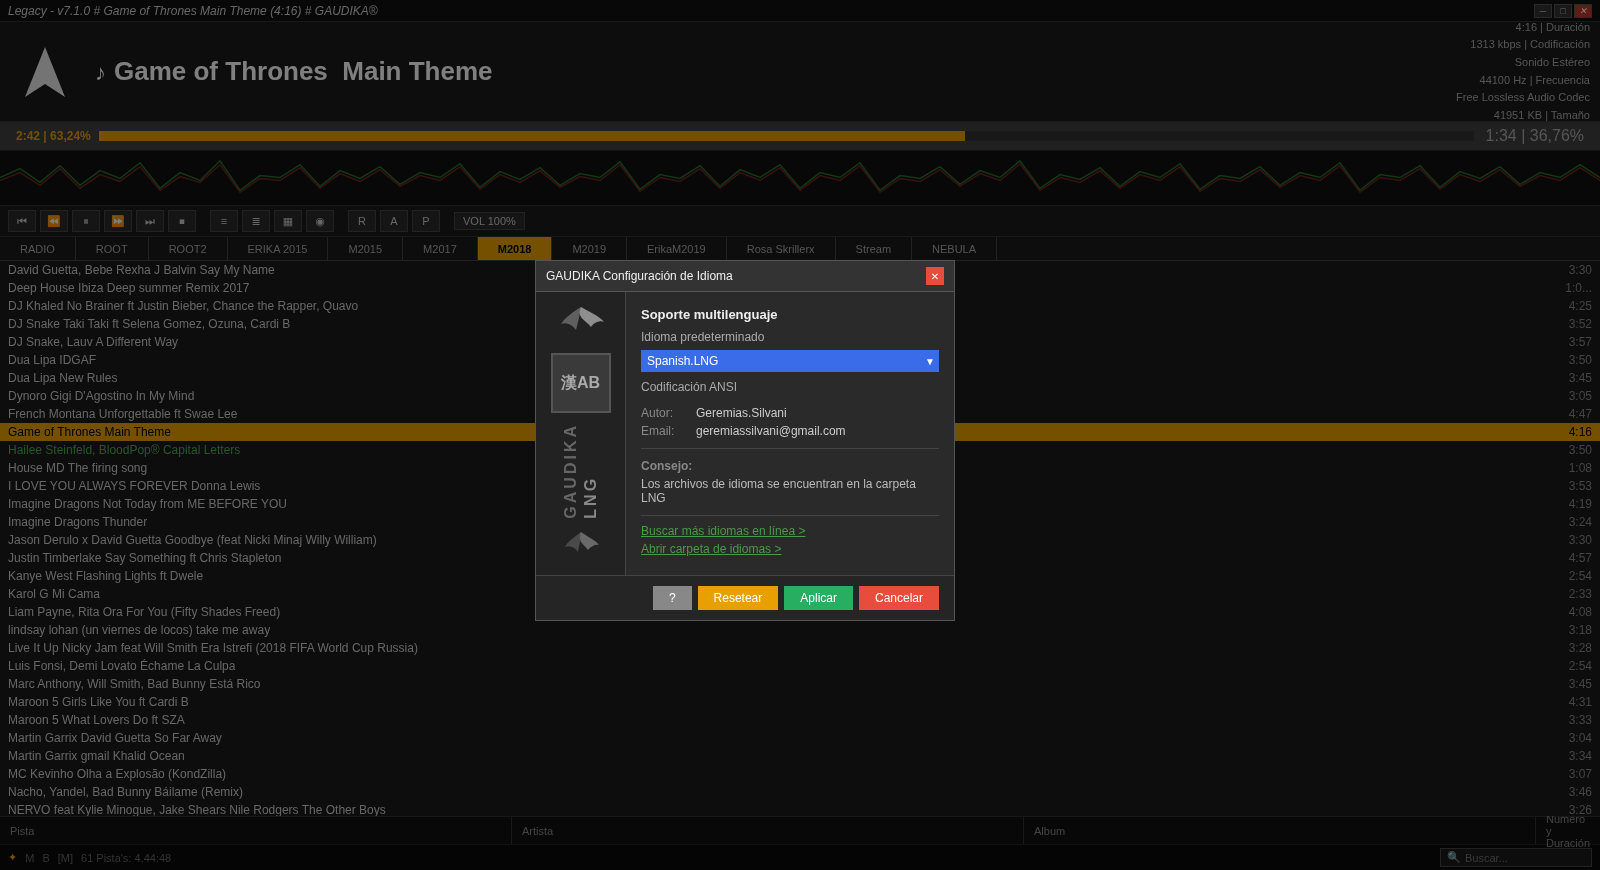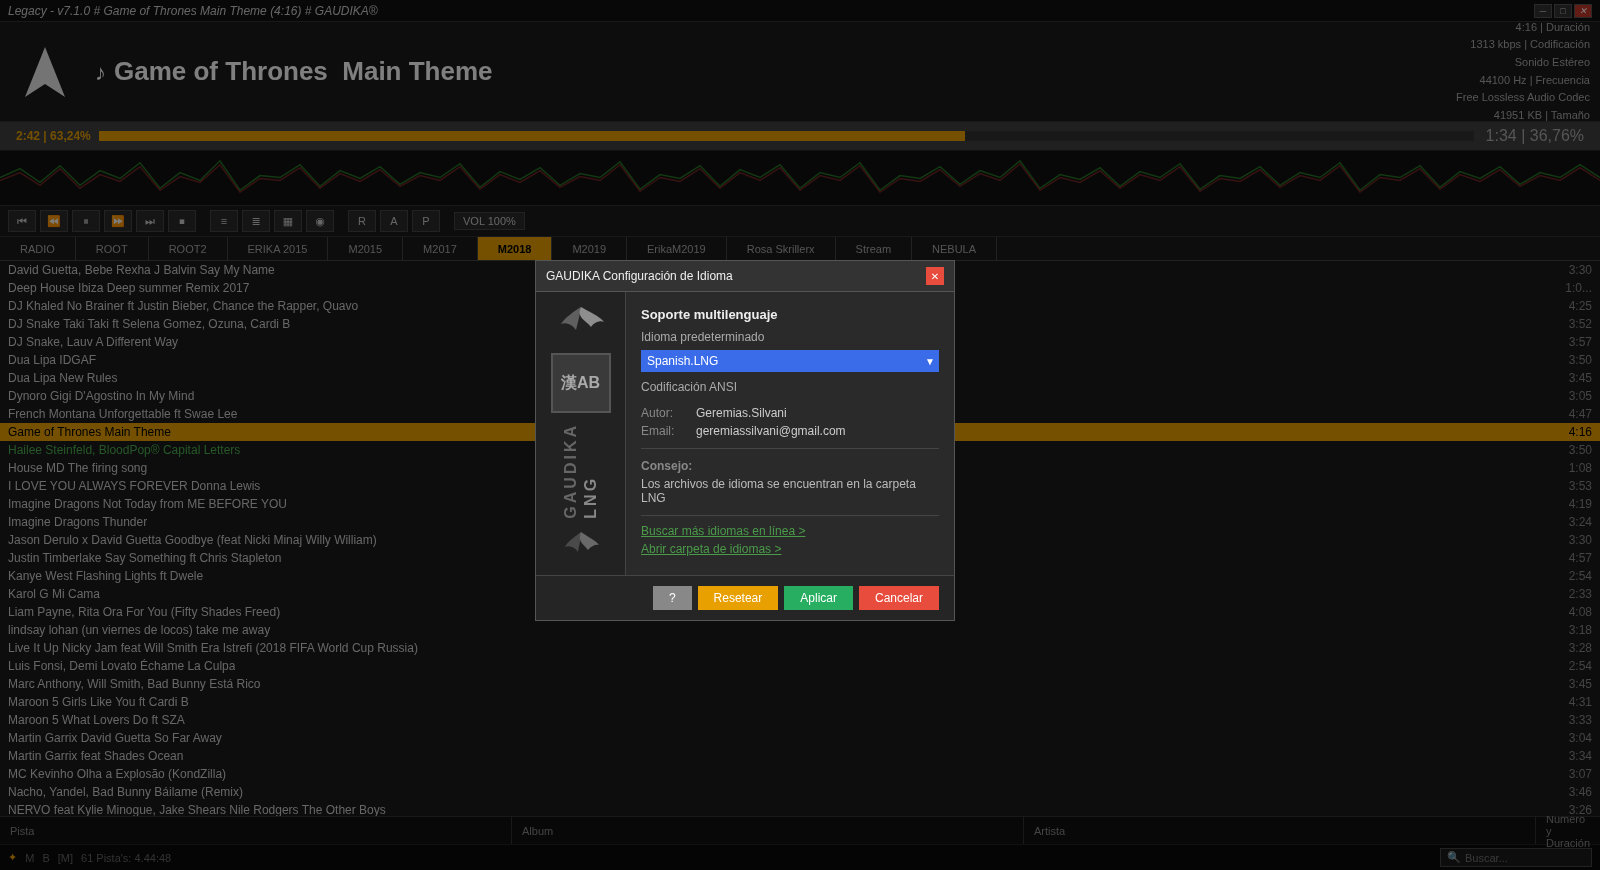--- a/index.html
+++ b/index.html
@@ -647,21 +647,21 @@
       </div>
       <div class="track-row">
         <span class="track-name">Maroon 5  What Lovers Do ft SZA</span>
         <span class="track-duration">3:33</span>
       </div>
       <div class="track-row">
         <span class="track-name">Martin Garrix David Guetta So Far Away</span>
         <span class="track-duration">3:04</span>
       </div>
       <div class="track-row">
-        <span class="track-name">Martin Garrix feat Shades  Ocean</span>
+        <span class="track-name">Martin Garrix gmail Khalid  Ocean</span>
         <span class="track-duration">3:34</span>
       </div>
       <div class="track-row">
         <span class="track-name">MC Kevinho  Olha a Explosão (KondZilla)</span>
         <span class="track-duration">3:07</span>
       </div>
       <div class="track-row">
         <span class="track-name">Nacho, Yandel, Bad Bunny  Báilame (Remix)</span>
         <span class="track-duration">3:46</span>
       </div>
@@ -670,24 +670,24 @@
         <span class="track-duration">3:26</span>
       </div>
     </div>
 </div>
 
 <div id="statusbar">
   <div class="statusbar-section">
     <span>Pista</span>
   </div>
   <div class="statusbar-section">
+    <span>Artista</span>
+  </div>
+  <div class="statusbar-section">
     <span>Album</span>
-  </div>
-  <div class="statusbar-section">
-    <span>Artista</span>
   </div>
   <div class="statusbar-section">
     <span>Numero y Duración</span>
   </div>
 </div>
 
 <div id="statusbar-bottom">
   <span style="color:#e8a000;">✦</span>
   <span>M</span>
   <span>B</span>

